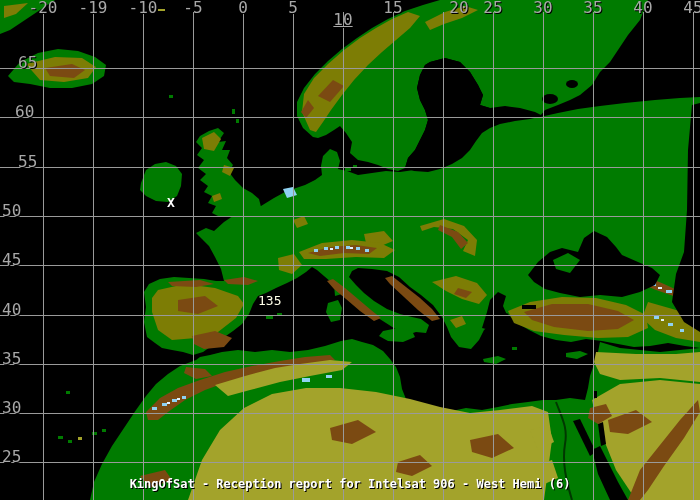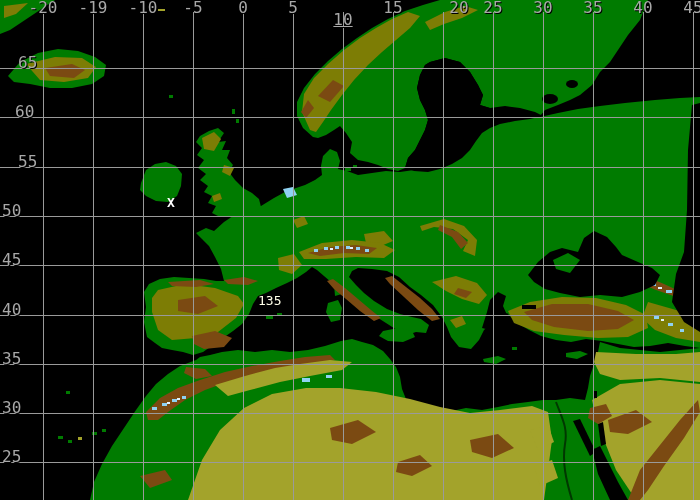--- a/index.html
+++ b/index.html
@@ -209,13 +209,14 @@
       <span class="tick" style="left: 2px; top: 205px;">50</span>
       <span class="tick" style="left: 2px; top: 254px;">45</span>
       <span class="tick" style="left: 2px; top: 304px;">40</span>
       <span class="tick" style="left: 2px; top: 353px;">35</span>
       <span class="tick" style="left: 2px; top: 402px;">30</span>
       <span class="tick" style="left: 2px; top: 451px;">25</span>
     </div>
 
   <span id="marker" style="left: 171px; top: 202px;">X</span>
   <span id="beam-label" style="left: 258px; top: 295px;">135</span>
+  <div id="caption" style="left: 350px; top: 477px;">KingOfSat - Reception report for Intelsat 906 - West Hemi (6)</div>
 </div>
 
 </body></html>

